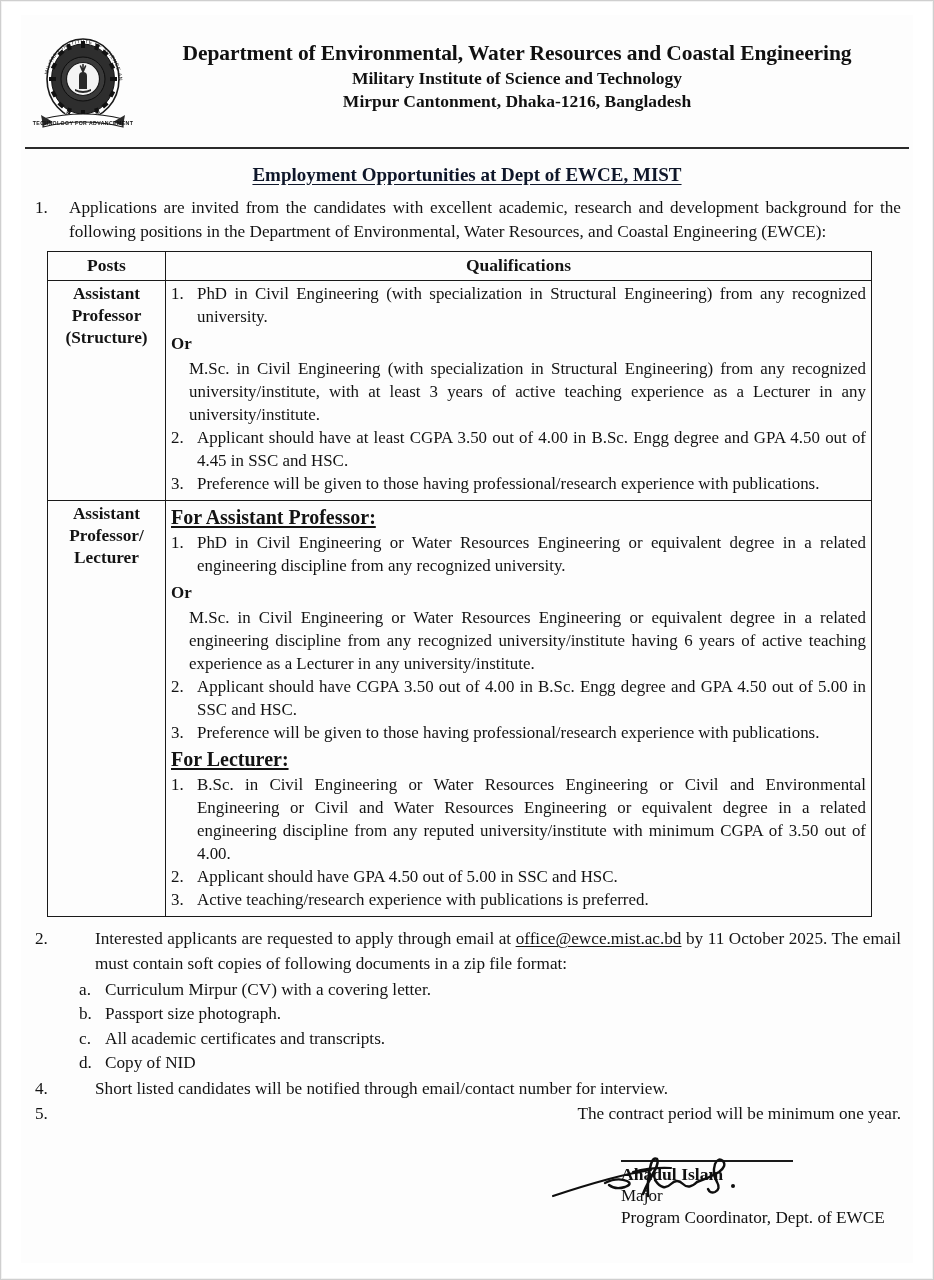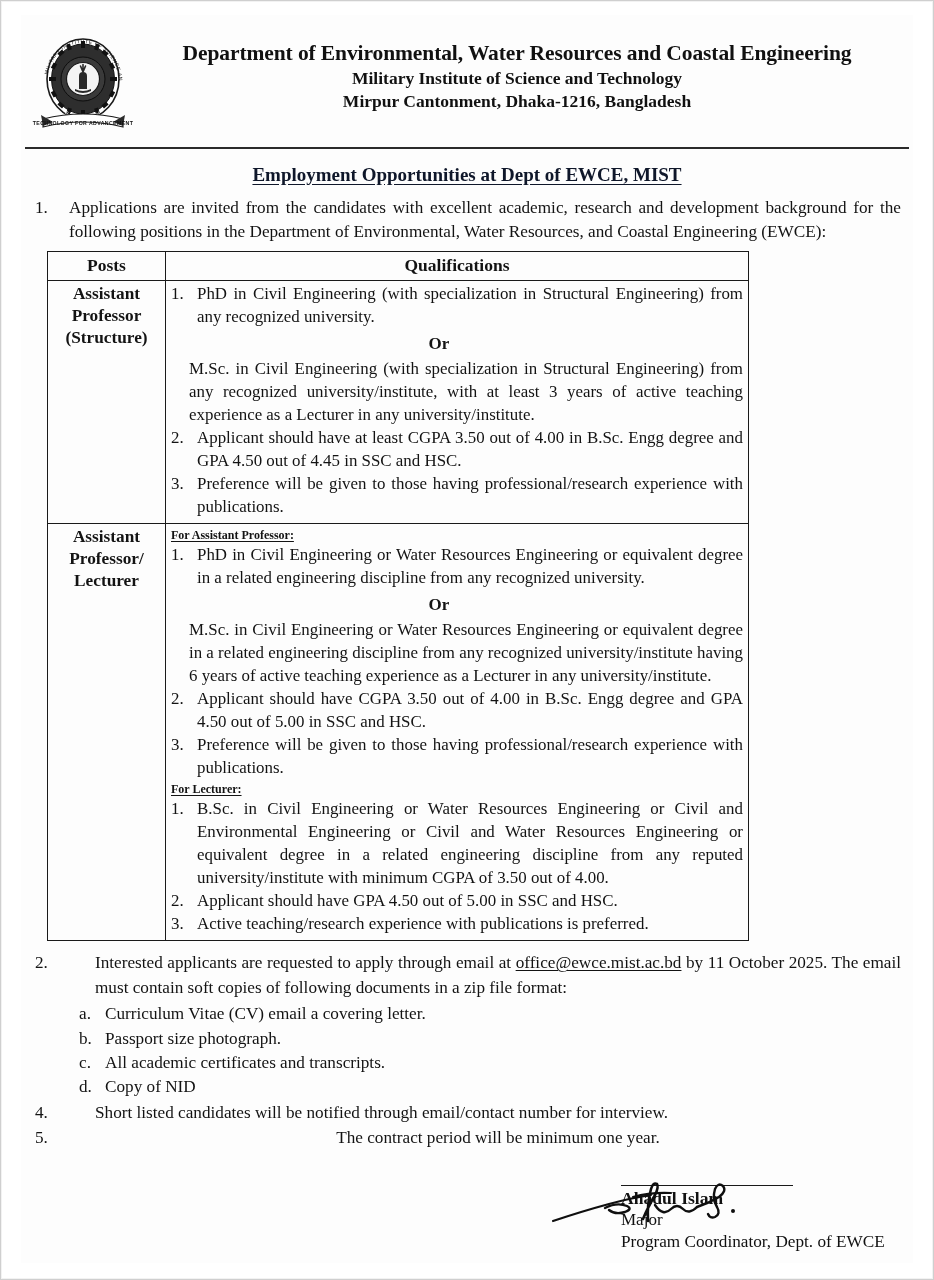--- a/index.html
+++ b/index.html
@@ -108,21 +108,21 @@
   }
   .para .txt {
     flex: 1;
     text-align: justify;
     text-justify: inter-word;
   }
 
   
   table.posts {
     border-collapse: collapse;
-    width: 702px;
+    width: 825px;
     margin: 4px 0 0 12px;
     table-layout: fixed;
   }
   table.posts th, table.posts td {
     border: 1.4px solid #1a1a1a;
     vertical-align: top;
     padding: 2px 5px 4px 5px;
   }
   table.posts th {
     text-align: center;
@@ -140,21 +140,21 @@
   }
   td.qual-cell {
     font-size: 16.9px;
     line-height: 1.36;
   }
   .sub-head {
     font-weight: bold;
     text-decoration: underline;
     text-underline-offset: 2px;
     margin: 1px 0 1px 0;
-    font-size: 12px;
+    font-size: 20px;
   }
   ol.q-list {
     list-style: none;
     margin: 0;
     padding: 0;
   }
   ol.q-list > li {
     display: flex;
     margin-bottom: 0px;
   }
@@ -162,21 +162,21 @@
     width: 26px;
     min-width: 26px;
     flex-shrink: 0;
   }
   ol.q-list > li .bd {
     flex: 1;
     text-align: justify;
     text-justify: inter-word;
   }
   .or-line {
-    text-align: center;
+    text-align: left;
     font-weight: bold;
     font-size: 17px;
     margin: 3px 0 3px 0;
     padding-right: 36px;
   }
   .cont-block {
     margin-left: 18px;
     text-align: justify;
     text-justify: inter-word;
   }
@@ -406,21 +406,21 @@
     </table>
 
     <div class="para tight" style="margin-top:10px">
       <div class="num w1">2.</div>
       <div class="txt"><span>Interested applicants are requested to apply through email at </span><span class="email-link">office@ewce.mist.ac.bd</span><span> by 11 October 2025. The email must contain soft copies of following documents in a zip file format:</span></div>
     </div>
 
     <ul class="sub-list">
       <li>
         <span class="mk">a.</span>
-        <span>Curriculum Vitae (CV) email a covering letter.</span>
+        <span>Curriculum Mirpur (CV) with a covering letter.</span>
       </li>
       <li>
         <span class="mk">b.</span>
         <span>Passport size photograph.</span>
       </li>
       <li>
         <span class="mk">c.</span>
         <span>All academic certificates and transcripts.</span>
       </li>
       <li>
@@ -428,21 +428,21 @@
         <span>Copy of NID</span>
       </li>
     </ul>
 
     <div class="para tight">
       <div class="num w1">4.</div>
       <div class="txt" style="text-align:left">Short listed candidates will be notified through email/contact number for interview.</div>
     </div>
     <div class="para tight">
       <div class="num w1">5.</div>
-      <div class="txt" style="text-align:center">The contract period will be minimum one year.</div>
+      <div class="txt" style="text-align:right">The contract period will be minimum one year.</div>
     </div>
 
     <div class="sig-area">
       <div class="sig-scribble">
         <svg viewBox="0 0 230 52" width="230" height="52" aria-hidden="true">
           <g fill="none" stroke="#0f0f0f" stroke-linecap="round" stroke-linejoin="round">
             <path d="M6 44 Q36 34 62 27 Q84 21 104 18" stroke-width="2.2"></path>
             <path d="M58 31 Q70 25 80 29 Q86 32 78 35 Q68 38 62 33" stroke-width="2.4"></path>
             <path d="M101 44 Q100 26 104 12 Q106 5 110 7 Q112 10 108 18 Q100 32 96 42" stroke-width="2.6"></path>
             <path d="M86 20 Q104 15 124 16" stroke-width="2.2"></path>

